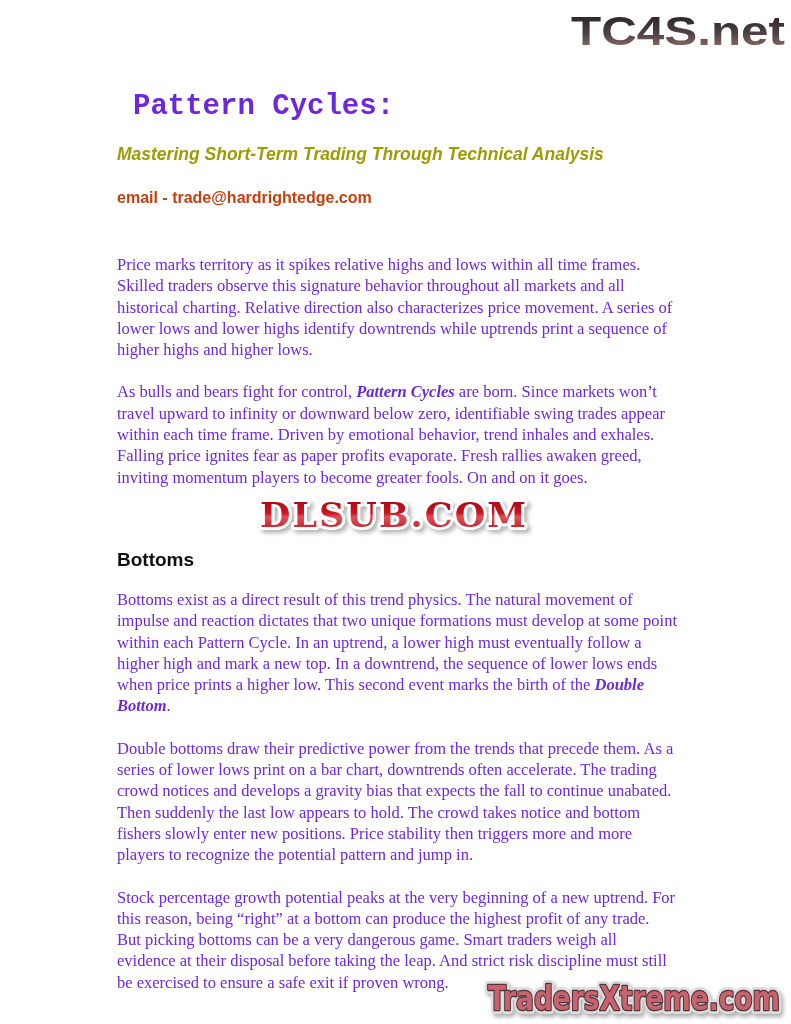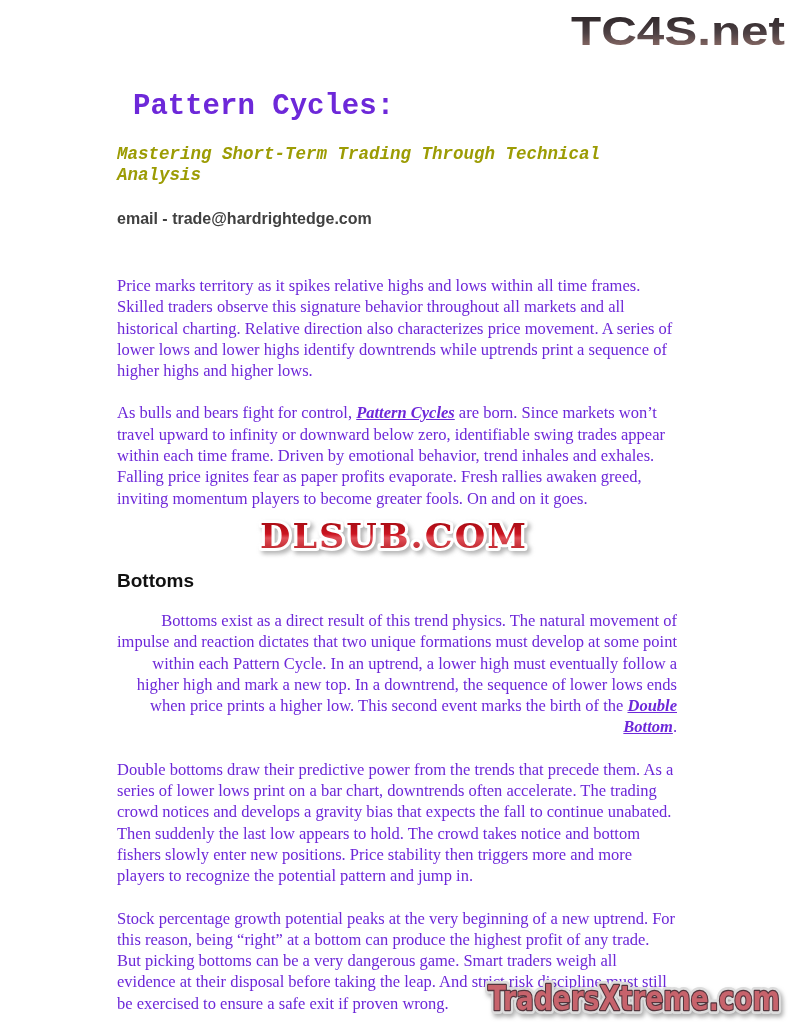--- a/index.html
+++ b/index.html
@@ -26,43 +26,43 @@
     font-size: 29px; line-height: 33px;
     font-weight: bold;
     color: #6d28d9;
     font-family: Liberation Mono, monospace;
   }
   h2.doc-subtitle {
     margin: 21px 0 16px 0;
     font-size: 17.5px; line-height: 21px;
     font-weight: bold; font-style: italic;
     color: #9c9c04;
-    font-family: Liberation Mono, monospace;
+    font-family: Liberation Sans, sans-serif;
   }
   .byline {
     margin-top: 21px;
     font-size: 19px; line-height: 23px;
     font-weight: bold;
     color: #111111;
   }
   .byline .prefix { font-style: italic; margin-right: 0.33em; }
   .email-line {
     margin-top: 23px;
     font-size: 16px; line-height: 20px;
     font-weight: bold;
-    color: #404040;
+    color: #c2410c;
   }
   p.body-para {
     margin: 21px 0 0 0;
     font-family: "Liberation Serif", serif;
     font-size: 16.5px; line-height: 21.3px;
     color: #6d28d9;
   }
   p.body-para.first { margin-top: 46px; }
-  .bi { font-weight: bold; font-style: italic; text-decoration: underline; }
+  .bi { font-weight: bold; font-style: italic; }
   h3.section-heading {
     margin: 12px 0 0 0;
     font-size: 19px; line-height: 21px;
     font-weight: bold;
     color: #111111;
     font-family: "Liberation Sans", sans-serif;
   }
 
   
   .dlsub-logo {
@@ -118,21 +118,21 @@
           <stop offset="0.45" stop-color="#cb1420"></stop>
           <stop offset="0.55" stop-color="#e05058"></stop>
           <stop offset="1" stop-color="#ad0c14"></stop>
         </linearGradient>
       </defs>
       <text x="143" y="36" text-anchor="middle" font-family="DejaVu Serif, serif" font-weight="bold" font-size="34" letter-spacing="2" textLength="268" lengthAdjust="spacingAndGlyphs" fill="url(#dlsubGrad)" stroke="#ffffff" stroke-width="6" paint-order="stroke" stroke-linejoin="round">DLSUB.COM</text>
     </svg>
 
     <h3 class="section-heading">Bottoms</h3>
 
-    <p class="body-para" style="margin-top: 19px; text-align: right;">
+    <p class="body-para" style="margin-top: 19px;">
       <span>Bottoms exist as a direct result of this trend physics. The natural movement of impulse and reaction dictates that two unique formations must develop at some point within each Pattern Cycle. In an uptrend, a lower high must eventually follow a higher high and mark a new top. In a downtrend, the sequence of lower lows ends when price prints a higher low. This second event marks the birth of the </span><span class="bi">Double Bottom</span><span>.</span>
     </p>
 
     <p class="body-para">
       <span>Double bottoms draw their predictive power from the trends that precede them. As a series of lower lows print on a bar chart, downtrends often accelerate. The trading crowd notices and develops a gravity bias that expects the fall to continue unabated. Then suddenly the last low appears to hold. The crowd takes notice and bottom fishers slowly enter new positions. Price stability then triggers more and more players to recognize the potential pattern and jump in.</span>
     </p>
 
     <p class="body-para">
       <span>Stock percentage growth potential peaks at the very beginning of a new uptrend. For this reason, being “right” at a bottom can produce the highest profit of any trade. But picking bottoms can be a very dangerous game. Smart traders weigh all evidence at their disposal before taking the leap. And strict risk discipline must still be exercised to ensure a safe exit if proven wrong.</span>
     </p>

